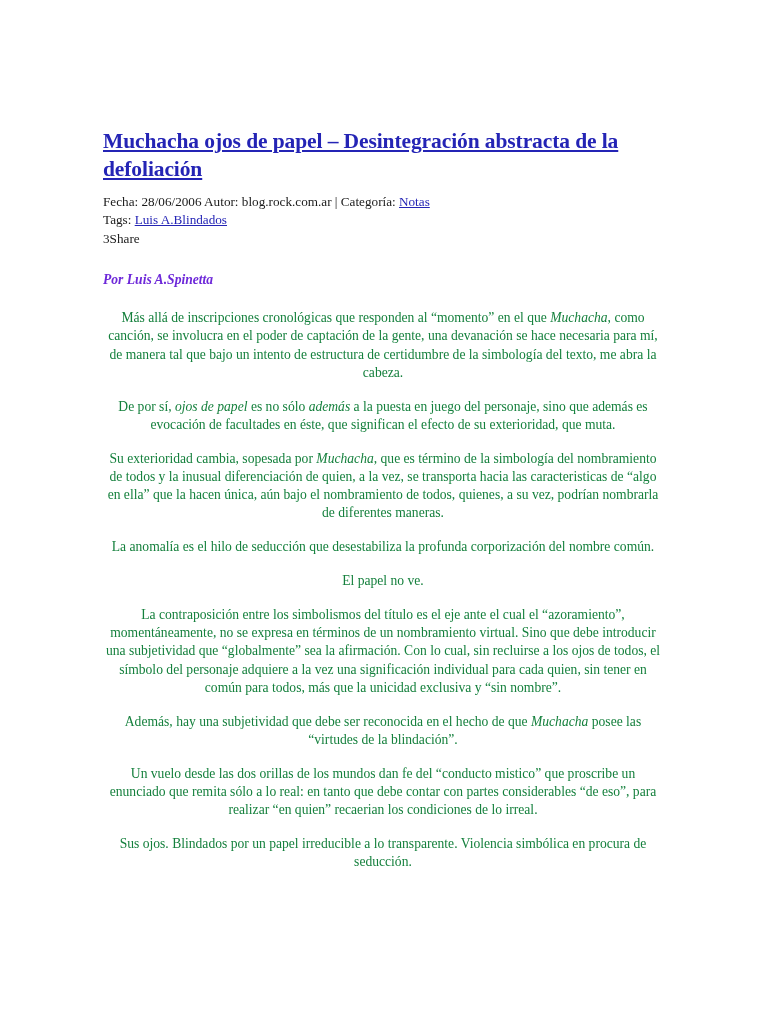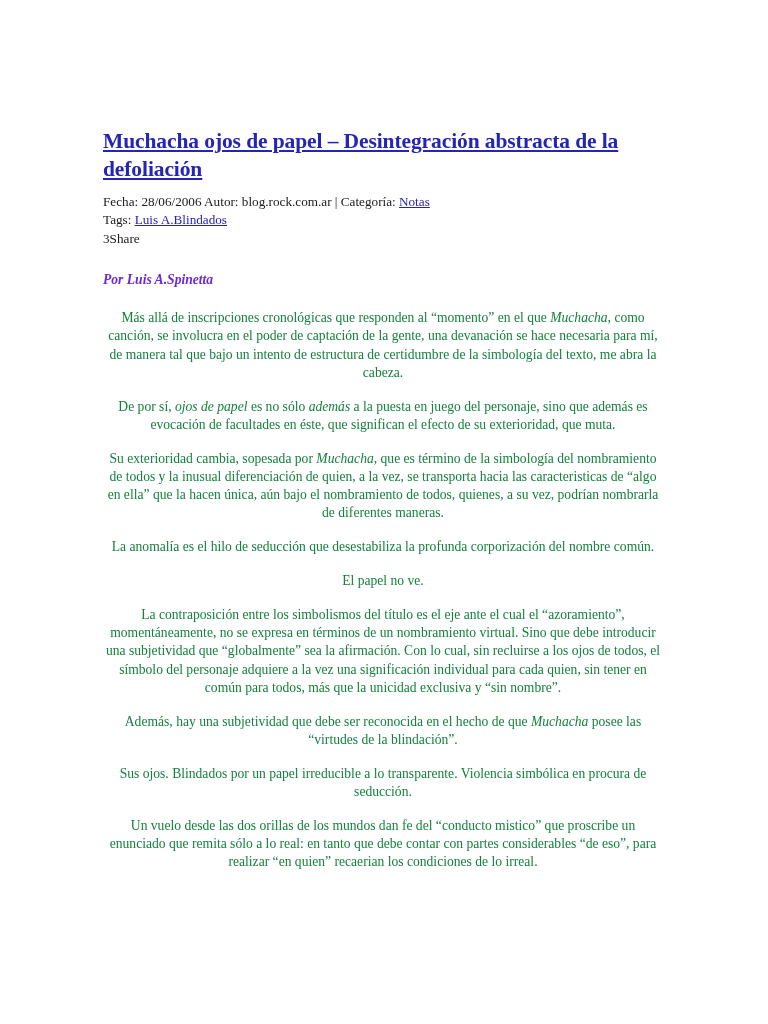--- a/index.html
+++ b/index.html
@@ -106,18 +106,18 @@
     <p class="byline">Por Luis A.Spinetta</p>
 
     <div class="body-text">
       <p class="para"><span>Más allá de inscripciones cronológicas que responden al “momento” en el que </span><span class="em">Muchacha</span><span>, como canción, se involucra en el poder de captación de la gente, una devanación se hace necesaria para mí, de manera tal que bajo un intento de estructura de certidumbre de la simbología del texto, me abra la cabeza.</span></p>
       <p class="para"><span>De por sí, </span><span class="em">ojos de papel</span><span> es no sólo </span><span class="em">además</span><span> a la puesta en juego del personaje, sino que además es evocación de facultades en éste, que significan el efecto de su exterioridad, que muta.</span></p>
       <p class="para"><span>Su exterioridad cambia, sopesada por </span><span class="em">Muchacha</span><span>, que es término de la simbología del nombramiento de todos y la inusual diferenciación de quien, a la vez, se transporta hacia las caracteristicas de “algo en ella” que la hacen única, aún bajo el nombramiento de todos, quienes, a su vez, podrían nombrarla de diferentes maneras.</span></p>
       <p class="para"><span>La anomalía es el hilo de seducción que desestabiliza la profunda corporización del nombre común.</span></p>
       <p class="para"><span>El papel no ve.</span></p>
       <p class="para"><span>La contraposición entre los simbolismos del título es el eje ante el cual el “azoramiento”, momentáneamente, no se expresa en términos de un nombramiento virtual. Sino que debe introducir una subjetividad que “globalmente” sea la afirmación. Con lo cual, sin recluirse a los ojos de todos, el símbolo del personaje adquiere a la vez una significación individual para cada quien, sin tener en común para todos, más que la unicidad exclusiva y “sin nombre”.</span></p>
       <p class="para"><span>Además, hay una subjetividad que debe ser reconocida en el hecho de que </span><span class="em">Muchacha</span><span> posee las “virtudes de la blindación”.</span></p>
+      <p class="para"><span>Un vuelo desde las dos orillas de los mundos dan fe del “conducto mistico” que proscribe un enunciado que remita sólo a lo real: en tanto que debe contar con partes considerables “de eso”, para realizar “en quien” recaerian los condiciones de lo irreal.</span></p>
       <p class="para"><span>Sus ojos. Blindados por un papel irreducible a lo transparente. Violencia simbólica en procura de seducción.</span></p>
-      <p class="para"><span>Un vuelo desde las dos orillas de los mundos dan fe del “conducto mistico” que proscribe un enunciado que remita sólo a lo real: en tanto que debe contar con partes considerables “de eso”, para realizar “en quien” recaerian los condiciones de lo irreal.</span></p>
     </div>
 
   </div>
 </div>
 
 </body></html>

